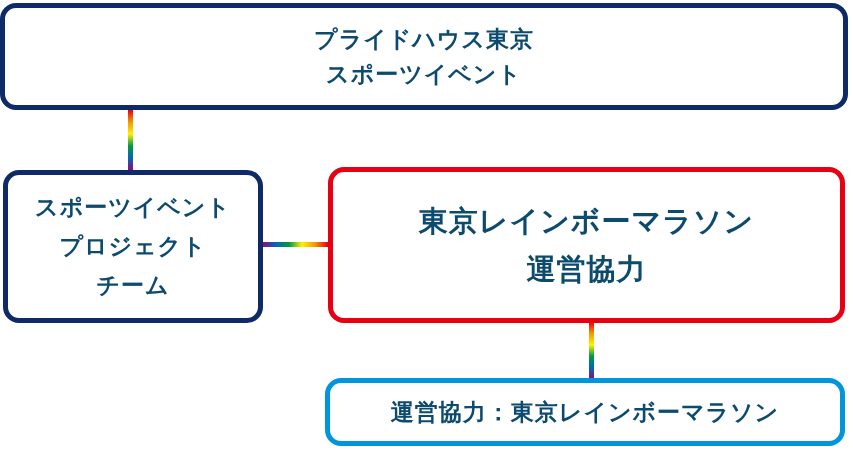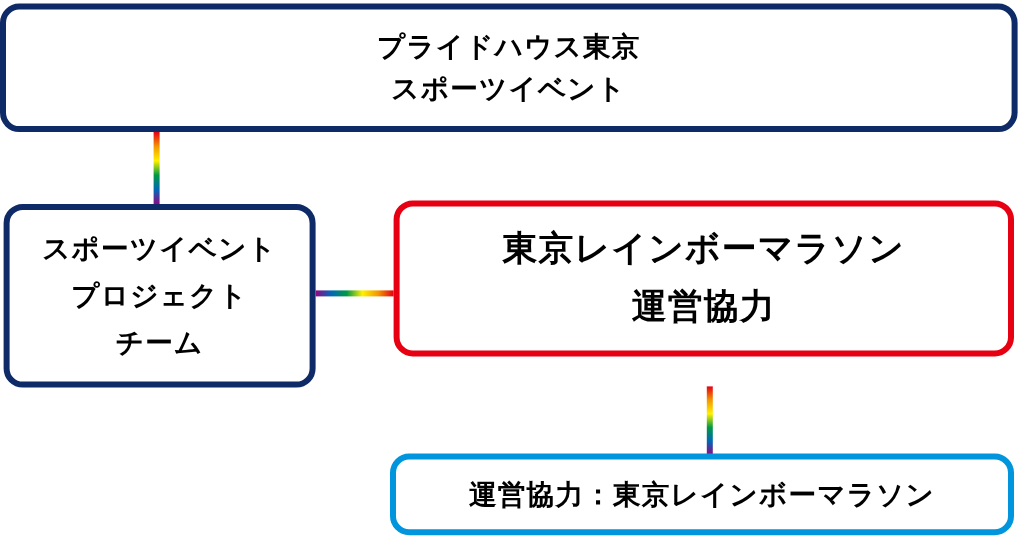--- a/index.html
+++ b/index.html
@@ -20,41 +20,41 @@
     box-sizing: border-box;
     background: #ffffff;
     border-style: solid;
     border-width: 5px;
     border-radius: 16px;
     display: flex;
     flex-direction: column;
     align-items: center;
     justify-content: center;
     text-align: center;
-    color: #000000;
+    color: #0c4a6e;
     font-weight: bold;
     letter-spacing: 1px;
   }
   .box .line { white-space: nowrap; }
 
   .box-consortium {
     left: 0px; top: 3px;
     width: 848px; height: 107px;
     border-color: #0e2b67;
     font-size: 23px; line-height: 35px;
   }
   .box-team {
     left: 3px; top: 170px;
     width: 260px; height: 153px;
     border-color: #0e2b67;
     font-size: 23px; line-height: 39px;
   }
   .box-committee {
     left: 328px; top: 167px;
-    width: 517px; height: 130px;
+    width: 517px; height: 156px;
     border-color: #e60012;
     font-size: 29px; line-height: 48px;
   }
   .box-sponsor {
     left: 325px; top: 378px;
     width: 520px; height: 68px;
     border-color: #0095dc;
     font-size: 23px; line-height: 30px;
   }
 

